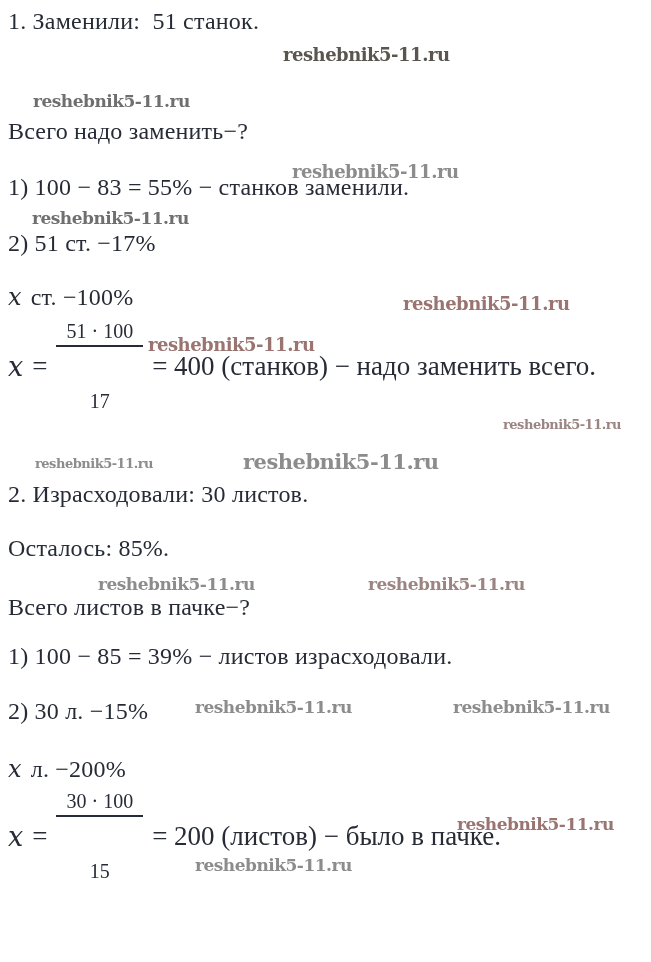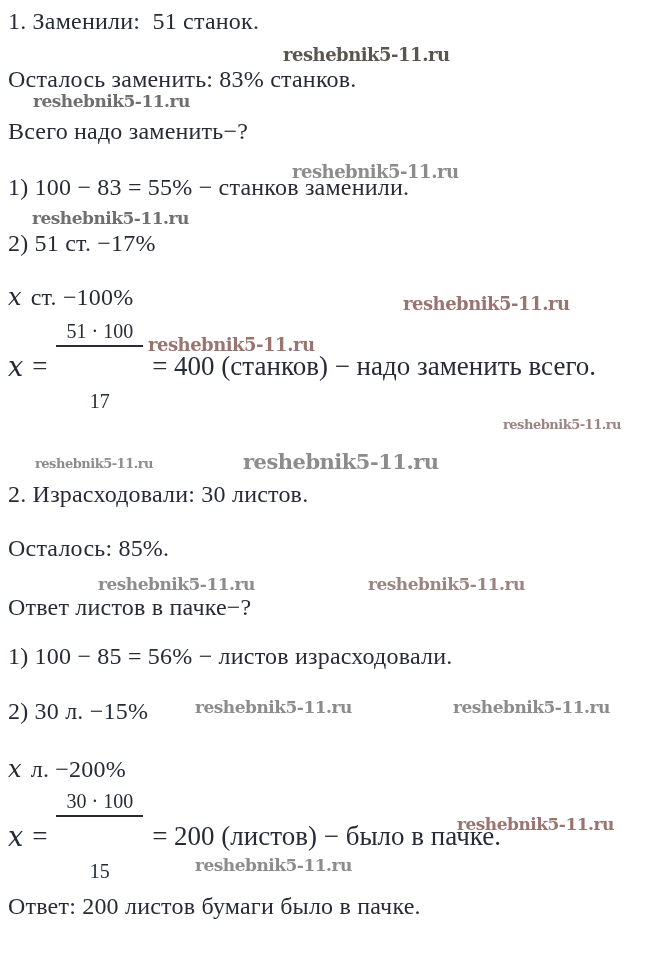--- a/index.html
+++ b/index.html
@@ -68,55 +68,53 @@
   .wm-gray    { color: #8c8c8c; }
   .wm-red     { color: #9a7470; }
   .wm-redsoft { color: #9b8482; }
 </style>
 </head>
 <body>
 
 <div class="page">
 
   <div class="line" style="top:8px">1. Заменили:  51 станок.</div>
-  <div class="line" style="top:66px">Осталось заменить: 83% станков.</div>
   <div class="line" style="top:118px">Всего надо заменить−?</div>
   <div class="line" style="top:174px">1) 100 − 83 = 55% − станков заменили.</div>
   <div class="line" style="top:230px">2) 51 ст. −17%</div>
   <div class="line" style="top:283px"><span class="var">x</span><span class="rest">ст. −100%</span></div>
 
   <div class="eqrow" style="top:330px; height:72px">
     <span class="var">x</span>
     <span>=</span>
     <span class="frac">
       <span class="num">51 · 100</span>
       <span class="den">17</span>
     </span>
     <span>= 400 (станков) − надо заменить всего.</span>
   </div>
 
 
   <div class="line" style="top:481px">2. Израсходовали: 30 листов.</div>
   <div class="line" style="top:535px">Осталось: 85%.</div>
-  <div class="line" style="top:594px">Ответ листов в пачке−?</div>
-  <div class="line" style="top:643px">1) 100 − 85 = 56% − листов израсходовали.</div>
+  <div class="line" style="top:594px">Всего листов в пачке−?</div>
+  <div class="line" style="top:643px">1) 100 − 85 = 39% − листов израсходовали.</div>
   <div class="line" style="top:698px">2) 30 л. −15%</div>
   <div class="line" style="top:755px"><span class="var">x</span><span class="rest">л. −200%</span></div>
 
   <div class="eqrow" style="top:800px; height:72px">
     <span class="var">x</span>
     <span>=</span>
     <span class="frac">
       <span class="num">30 · 100</span>
       <span class="den">15</span>
     </span>
     <span>= 200 (листов) − было в пачке.</span>
   </div>
 
-  <div class="line" style="top:893px">Ответ: 200 листов бумаги было в пачке.</div>
 
   <div class="wm wm-dark" style="left:283px; top:44px;  font-size:18px">reshebnik5-11.ru</div>
   <div class="wm wm-graydark" style="left:33px;  top:91px;  font-size:17px">reshebnik5-11.ru</div>
   <div class="wm wm-gray" style="left:292px; top:161px; font-size:18px">reshebnik5-11.ru</div>
   <div class="wm wm-graydark" style="left:32px;  top:208px; font-size:17px">reshebnik5-11.ru</div>
   <div class="wm wm-red" style="left:403px; top:293px; font-size:18px">reshebnik5-11.ru</div>
   <div class="wm wm-red" style="left:148px; top:334px; font-size:18px">reshebnik5-11.ru</div>
   <div class="wm wm-redsoft" style="left:503px; top:417px; font-size:13px">reshebnik5-11.ru</div>
   <div class="wm wm-gray" style="left:35px;  top:456px; font-size:13px">reshebnik5-11.ru</div>
   <div class="wm wm-gray" style="left:243px; top:449px; font-size:21px">reshebnik5-11.ru</div>

